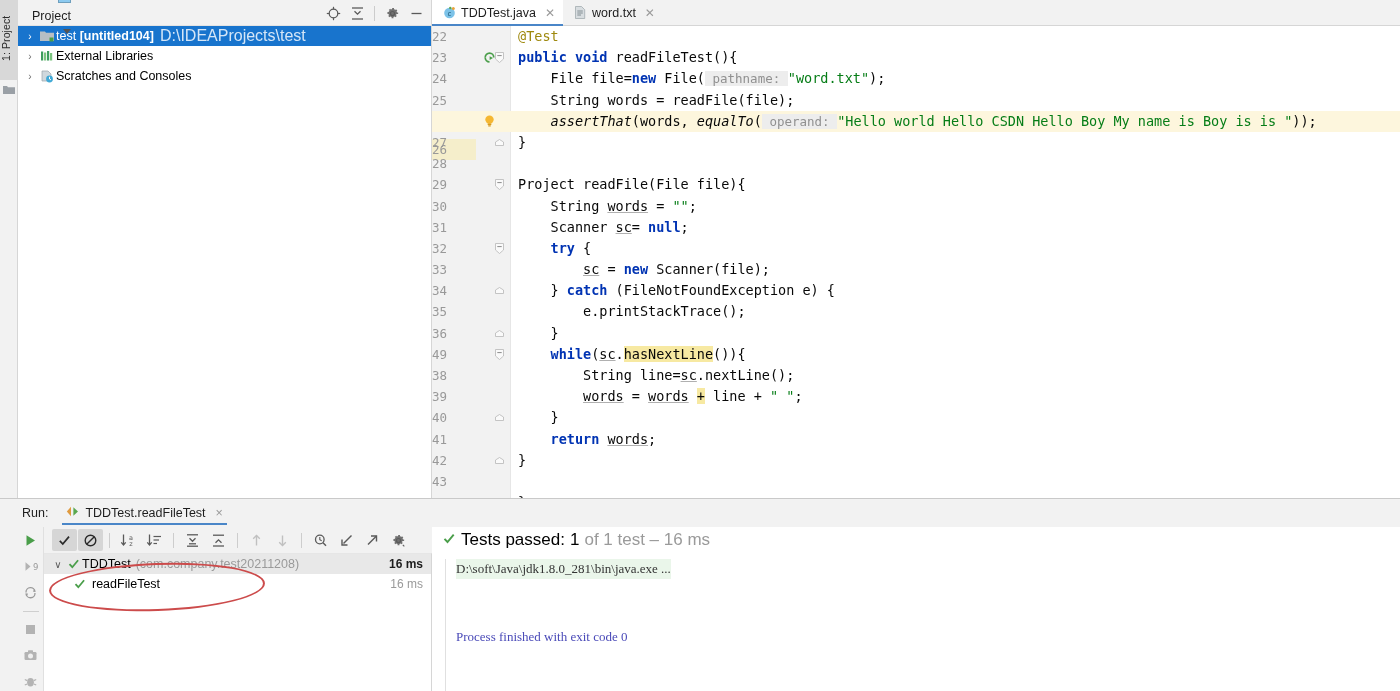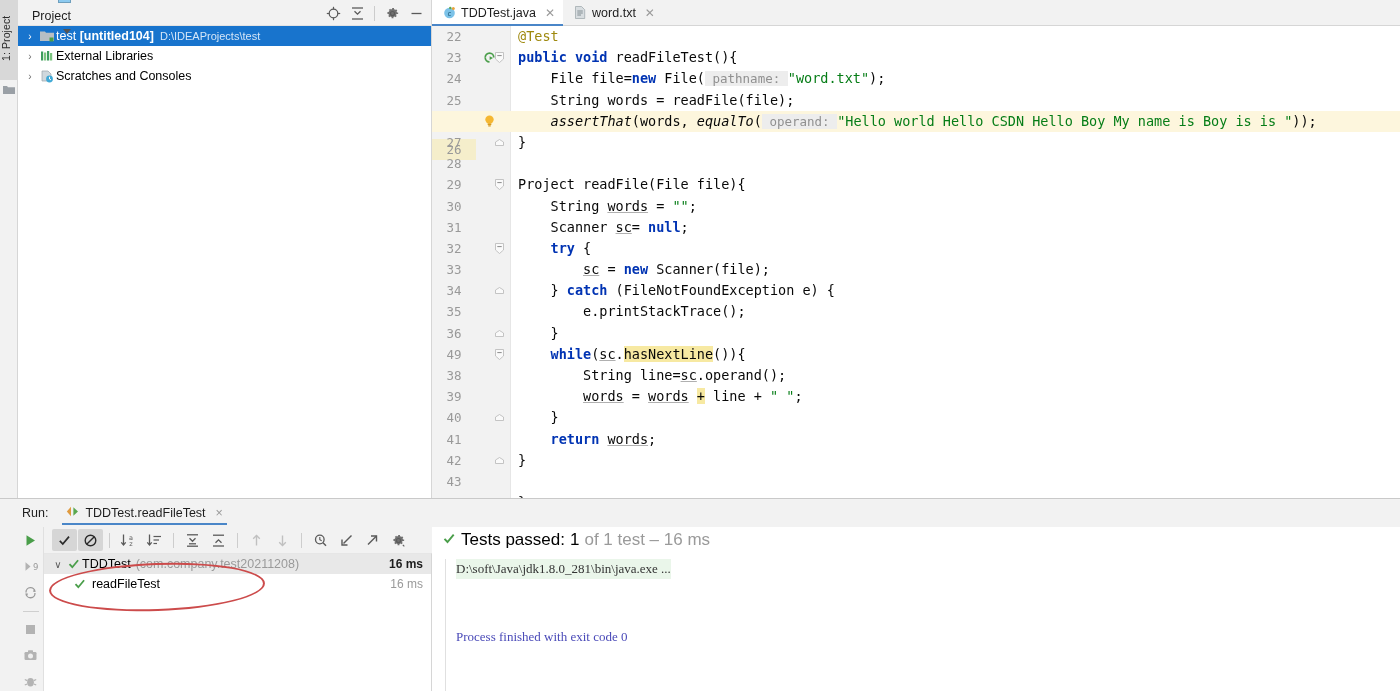--- a/index.html
+++ b/index.html
@@ -66,21 +66,21 @@
   }
   .trow.selected { background: #1874cd; color: #ffffff; }
   .arrow {
     width: 16px; text-align: center; font-size: 10px; color: #6e6e6e;
     flex: 0 0 16px;
   }
   .trow.selected .arrow { color: #ffffff; }
   .ticon { width: 17px; flex: 0 0 17px; display: flex; align-items: center; justify-content: center; }
   .tlabel { margin-left: 1px; }
   .tlabel b { font-weight: bold; }
-  .tpath { color: #7d7d7d; margin-left: 6px; font-size: 11px; }
+  .tpath { color: #7d7d7d; margin-left: 6px; font-size: 16px; }
   .trow.selected .tpath { color: #d5e6f7; }
 
   
   .editor-area {
     position: absolute; left: 432px; top: 0; right: 0; height: 498px;
     background: #ffffff;
   }
   .tabbar {
     height: 26px; background: #f2f2f2; display: flex; align-items: stretch;
     border-bottom: 1px solid #d6d6d6;
@@ -110,21 +110,21 @@
     background: #f2f2f2;
   }
   .fold-line {
     position: absolute; left: 78px; top: 0; width: 1px; height: 100%; background: #e6e6e6;
   }
   .lines { position: absolute; left: 0; top: 0; right: 0; }
   .cline { position: relative; height: 21.2px; }
   .cline.hl { background: #fdf6dd; }
   .cline.hl .lnum { background: #f5eecb; margin-top: 28px; }
   .lnum {
-    position: absolute; left: 0; width: 44px; text-align: center;
+    position: absolute; left: 0; width: 44px; text-align: left;
     font-size: 12.5px; color: #999999; line-height: 21.2px;
   }
   .gmark {
     position: absolute; left: 46px; width: 22px; height: 21.2px;
     display: flex; align-items: center; justify-content: center;
   }
   .fmark {
     position: absolute; left: 56px; width: 22px; height: 21.2px;
     display: flex; align-items: center; justify-content: center;
   }
@@ -491,21 +491,21 @@
             <svg width="9" height="11" viewBox="0 0 9 11">
                 <path d="M.5.5h8v6.5L4.5 10.5.5 7z" fill="#fafafa" stroke="#b8b8b8" stroke-width=".8"></path>
                 <line x1="2.3" y1="3.6" x2="6.7" y2="3.6" stroke="#8a8a8a" stroke-width="1"></line>
               </svg>
           </span>
           <span class="ctext"><span class="kw">    while</span><span>(</span><span class="sfield">sc</span><span>.</span><span class="mhl">hasNextLine</span><span>()){</span></span>
           </div>
 
         <div class="cline">
             <span class="lnum">38</span>
-          <span class="ctext"><span>        String line=</span><span class="sfield">sc</span><span>.operand();</span></span>
+          <span class="ctext"><span>        String line=</span><span class="sfield">sc</span><span>.nextLine();</span></span>
           </div>
 
         <div class="cline">
             <span class="lnum">39</span>
           <span class="ctext"><span>        </span><span class="sfield">words</span><span> = </span><span class="sfield">words</span><span> </span><span class="mhl">+</span><span> line + </span><span class="str">" "</span><span>;</span></span>
           </div>
 
         <div class="cline">
             <span class="lnum">40</span>
           <span class="fmark">

